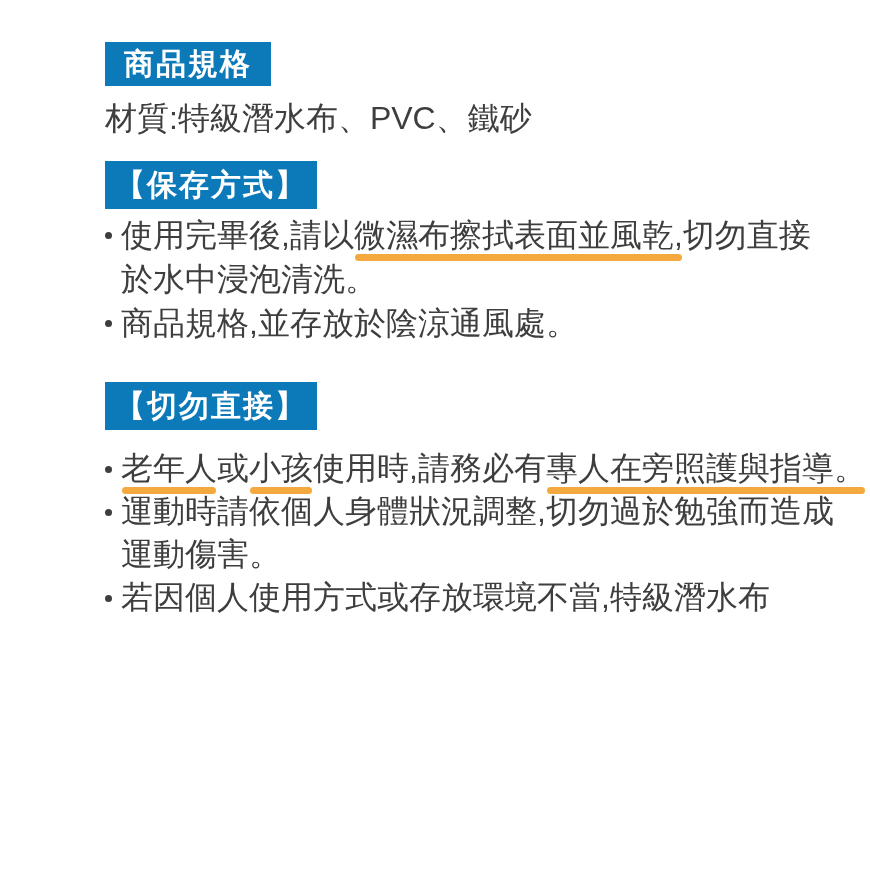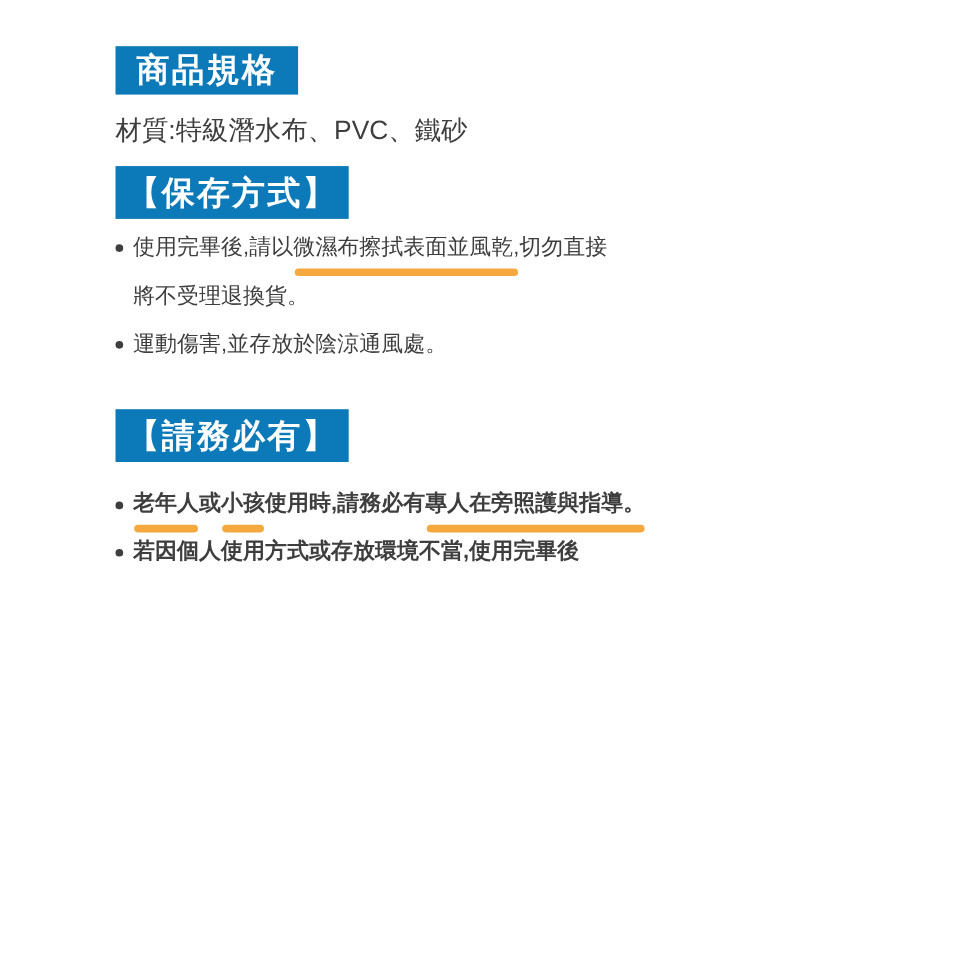--- a/index.html
+++ b/index.html
@@ -36,32 +36,32 @@
   .badge-plain {
     height: 44px;
     padding: 0 19px;
   }
   .badge-bracket {
     height: 48px;
     padding: 0 10px;
   }
   .spec-lines {
     margin-top: 10px;
-    font-size: 24px;
+    font-size: 32px;
     line-height: 45px;
   }
   .spec-lines .line { white-space: nowrap; }
-  .badge-row-storage { margin-top: 10px; }
+  .badge-row-storage { margin-top: 20px; }
   .badge-row-notice  { margin-top: 37px; }
   ul.bullets {
     list-style: none;
-    font-size: 20px;
+    font-size: 32px;
   }
   ul.bullets.storage { margin-top: 4px;  line-height: 44px; }
-  ul.bullets.notice  { margin-top: 17px; line-height: 43px; font-weight: bold; }
+  ul.bullets.notice  { margin-top: 17px; line-height: 43px; }
   li.bullet {
     display: flex;
     align-items: flex-start;
   }
   .bullet-dot {
     flex: none;
     width: 7px;
     height: 7px;
     border-radius: 50%;
     background: var(--text-color);
@@ -104,47 +104,54 @@
       <span>【保存方式】</span>
     </div>
   </div>
 
   
   <ul class="bullets storage">
     <li class="bullet">
       <span class="bullet-dot"></span>
       <div class="btext">
         <div class="line"><span>使用完畢後,請以</span><span class="hl">微濕布擦拭表面並風乾,</span><span>切勿直接</span></div>
-        <div class="line">將不受理退換貨。</div>
+        <div class="line">於水中浸泡清洗。</div>
       </div>
     </li>
     <li class="bullet">
       <span class="bullet-dot"></span>
       <div class="btext">
-        <div class="line">運動傷害,並存放於陰涼通風處。</div>
+        <div class="line">商品規格,並存放於陰涼通風處。</div>
       </div>
     </li>
   </ul>
 
   
   <div class="badge-row-notice">
     <div class="badge badge-bracket">
-      <span>【請務必有】</span>
+      <span>【切勿直接】</span>
     </div>
   </div>
 
   
   <ul class="bullets notice">
     <li class="bullet">
       <span class="bullet-dot"></span>
       <div class="btext">
         <div class="line"><span class="hl">老年人</span><span>或</span><span class="hl">小孩</span><span>使用時,請務必有</span><span class="hl">專人在旁照護與指導。</span></div>
       </div>
     </li>
     <li class="bullet">
       <span class="bullet-dot"></span>
       <div class="btext">
-        <div class="line">若因個人使用方式或存放環境不當,使用完畢後</div>
+        <div class="line">運動時請依個人身體狀況調整,切勿過於勉強而造成</div>
+        <div class="line">運動傷害。</div>
+      </div>
+    </li>
+    <li class="bullet">
+      <span class="bullet-dot"></span>
+      <div class="btext">
+        <div class="line">若因個人使用方式或存放環境不當,特級潛水布</div>
       </div>
     </li>
   </ul>
 
 </div>
 
 </body></html>

